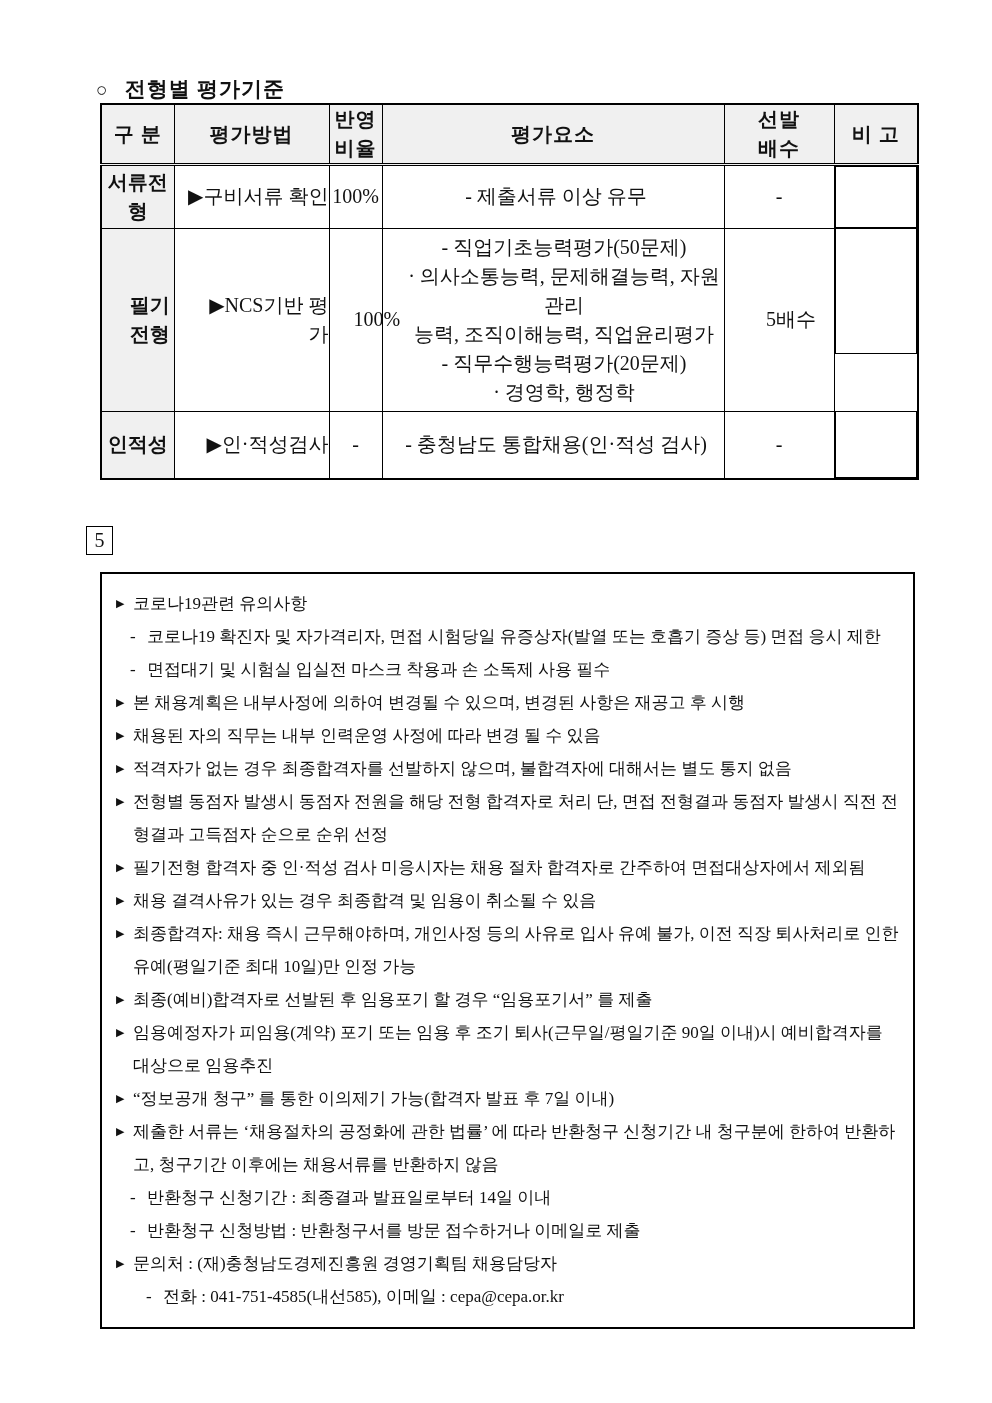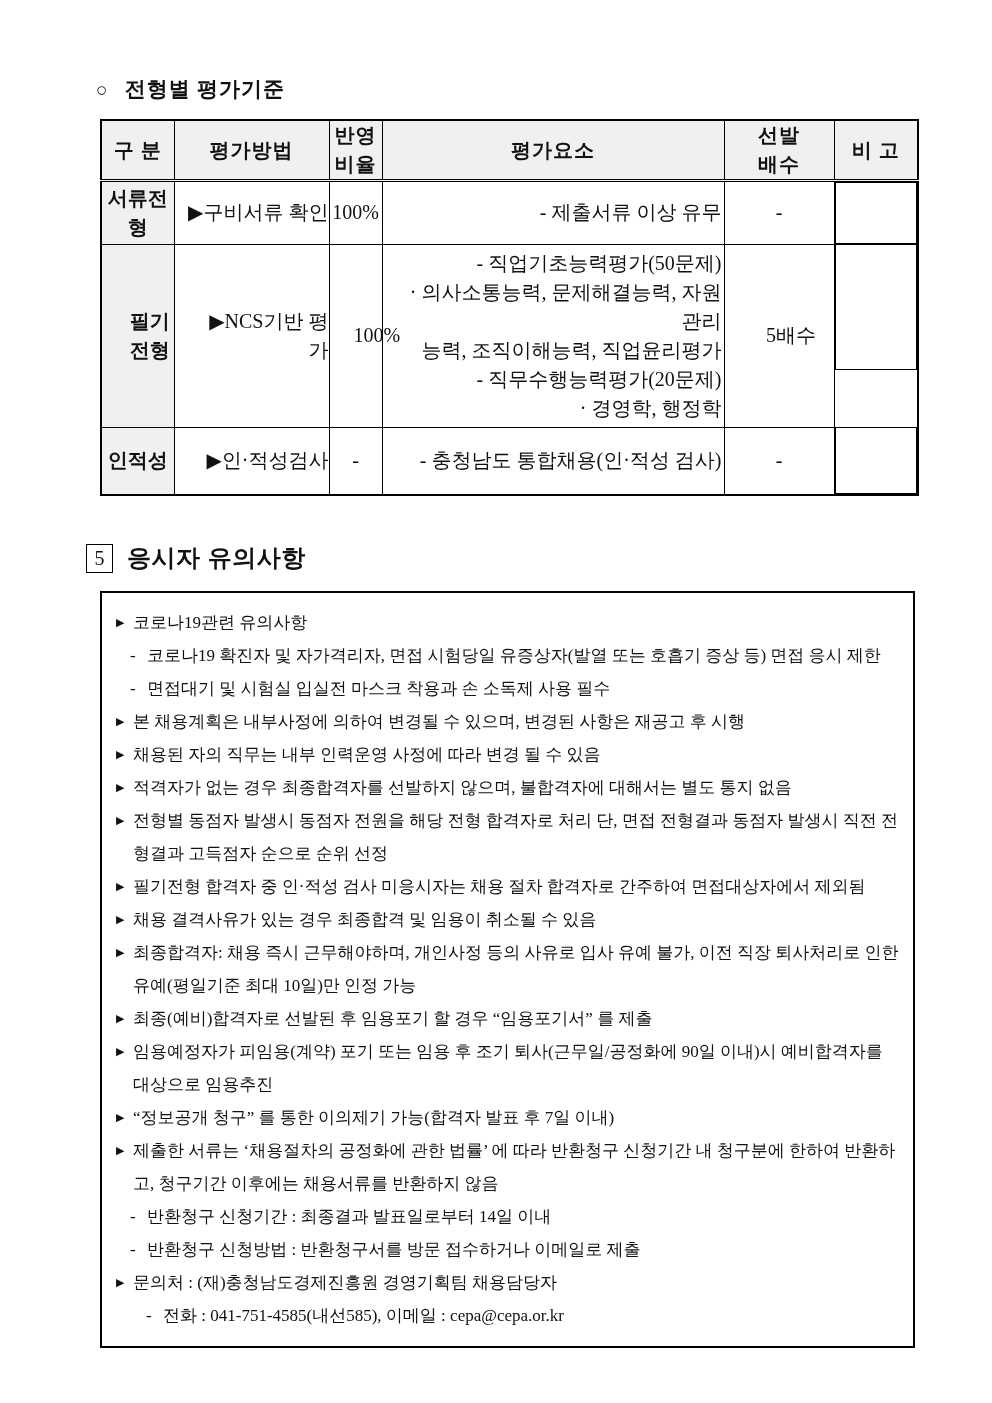--- a/index.html
+++ b/index.html
@@ -13,21 +13,21 @@
   body{
     width:992px;height:1403px;overflow:hidden;
     font-family:"Liberation Serif","DejaVu Serif",serif;
     color:var(--text);
   }
   .doc{width:817px;margin:75px 0 0 100px;}
 
   
   .sec1-title{
     font-size:21px;font-weight:bold;letter-spacing:1px;
-    margin-left:-4px;margin-bottom:16px;
+    margin-left:-4px;
   }
   .sec1-title .circle{font-size:19px;margin-right:10px;font-weight:bold;}
 
   
   table.eval{
     width:817px;border-collapse:collapse;
     border:2px solid var(--border);
     table-layout:fixed;
     font-size:20px;
   }
@@ -44,21 +44,21 @@
     text-align:center;
     border-bottom:3px double var(--border);
     letter-spacing:1px;
   }
   td.cat{
     background:var(--header_bg);
     font-weight:bold;text-align:center;letter-spacing:0px;
   }
   td.method{padding-left:1px;text-align:right;}
   td.ratio{text-align:center;}
-  td.elem{padding:4px 2px 4px 8px;text-align:right;}
+  td.elem{padding:4px 2px 4px 8px;text-align:center;}
   td.mult{text-align:center;}
   td.note{text-align:center;}
   tbody tr:nth-child(1) td{height:62px;}
   tbody tr:nth-child(2) td{height:126px;padding-left:24px;}
   tbody tr:nth-child(3) td{height:67px;}
   tbody tr:nth-child(4) td{height:75px;}
 
   
   .sec2-head{
     margin-top:46px;margin-left:-14px;
@@ -155,21 +155,20 @@
         <td class="ratio">-</td>
         <td class="elem">- 충청남도 통합채용(인·적성 검사)</td>
         <td class="mult">-</td>
         <td class="note"></td>
       </tr>
     </tbody>
   </table>
 
   <div class="sec2-head">
     <span class="sec2-num">5</span>
-    <span class="sec2-title">응시자 유의사항</span>
   </div>
 
   <div class="notes-box">
     <div class="note l1">
         <span class="mk">▶</span>
         <span class="tx">코로나19관련 유의사항</span>
       </div>
     <div class="note l2">
         <span class="mk">-</span>
         <span class="tx">코로나19 확진자 및 자가격리자, 면접 시험당일 유증상자(발열 또는 호흡기 증상 등) 면접 응시 제한</span>
@@ -205,21 +204,21 @@
     <div class="note l1">
         <span class="mk">▶</span>
         <span class="tx">최종합격자: 채용 즉시 근무해야하며, 개인사정 등의 사유로 입사 유예 불가, 이전 직장 퇴사처리로 인한 유예(평일기준 최대 10일)만 인정 가능</span>
       </div>
     <div class="note l1">
         <span class="mk">▶</span>
         <span class="tx">최종(예비)합격자로 선발된 후 임용포기 할 경우  “임용포기서” 를 제출</span>
       </div>
     <div class="note l1">
         <span class="mk">▶</span>
-        <span class="tx">임용예정자가 피임용(계약) 포기 또는 임용 후 조기 퇴사(근무일/공정화에 90일 이내)시 예비합격자를 대상으로 임용추진</span>
+        <span class="tx">임용예정자가 피임용(계약) 포기 또는 임용 후 조기 퇴사(근무일/평일기준 90일 이내)시 예비합격자를 대상으로 임용추진</span>
       </div>
     <div class="note l1">
         <span class="mk">▶</span>
         <span class="tx">“정보공개 청구” 를 통한 이의제기 가능(합격자 발표 후 7일 이내)</span>
       </div>
     <div class="note l1">
         <span class="mk">▶</span>
         <span class="tx">제출한 서류는 ‘채용절차의 공정화에 관한 법률’ 에 따라 반환청구 신청기간 내 청구분에 한하여 반환하고, 청구기간 이후에는 채용서류를 반환하지 않음</span>
       </div>
     <div class="note l2">

